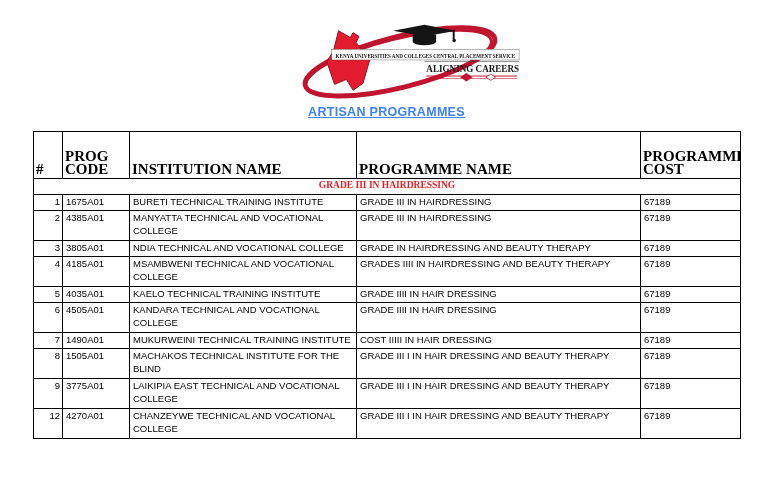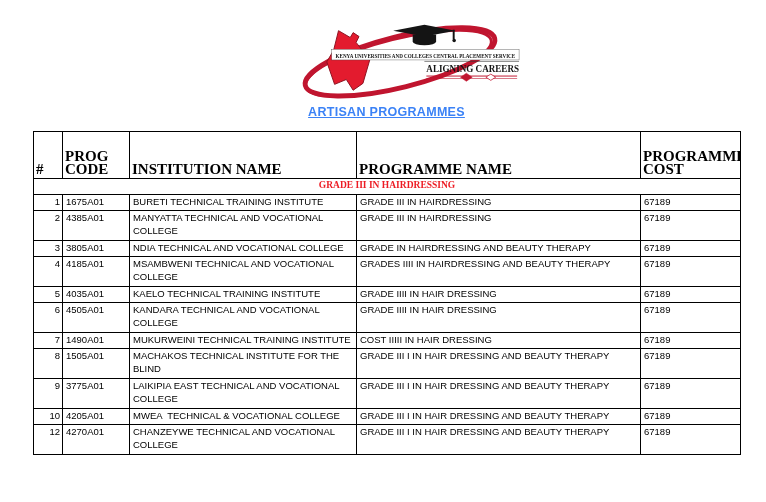--- a/index.html
+++ b/index.html
@@ -163,27 +163,20 @@
     <td class="cost-cell">67189</td>
   </tr>
       <tr class="tall">
     <td class="num-cell">9</td>
     <td class="code-cell">3775A01</td>
     <td class="inst-cell">LAIKIPIA EAST TECHNICAL AND VOCATIONAL
 COLLEGE</td>
     <td class="prog-cell">GRADE III I IN HAIR DRESSING AND BEAUTY THERAPY</td>
     <td class="cost-cell">67189</td>
   </tr>
-      <tr>
-    <td class="num-cell">10</td>
-    <td class="code-cell">4205A01</td>
-    <td class="inst-cell">MWEA  TECHNICAL &amp; VOCATIONAL COLLEGE</td>
-    <td class="prog-cell">GRADE III I IN HAIR DRESSING AND BEAUTY THERAPY</td>
-    <td class="cost-cell">67189</td>
-  </tr>
       <tr class="tall">
     <td class="num-cell">12</td>
     <td class="code-cell">4270A01</td>
     <td class="inst-cell">CHANZEYWE TECHNICAL AND VOCATIONAL
 COLLEGE</td>
     <td class="prog-cell">GRADE III I IN HAIR DRESSING AND BEAUTY THERAPY</td>
     <td class="cost-cell">67189</td>
   </tr>
     </tbody>
 </table>

